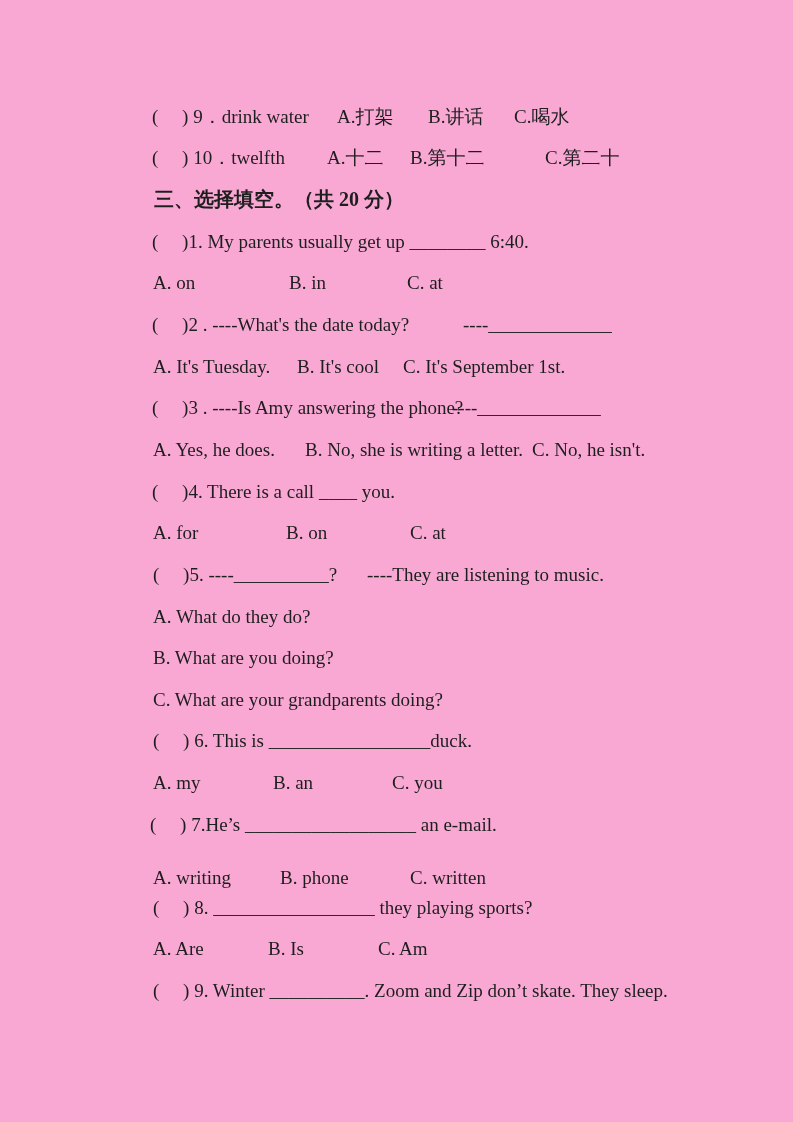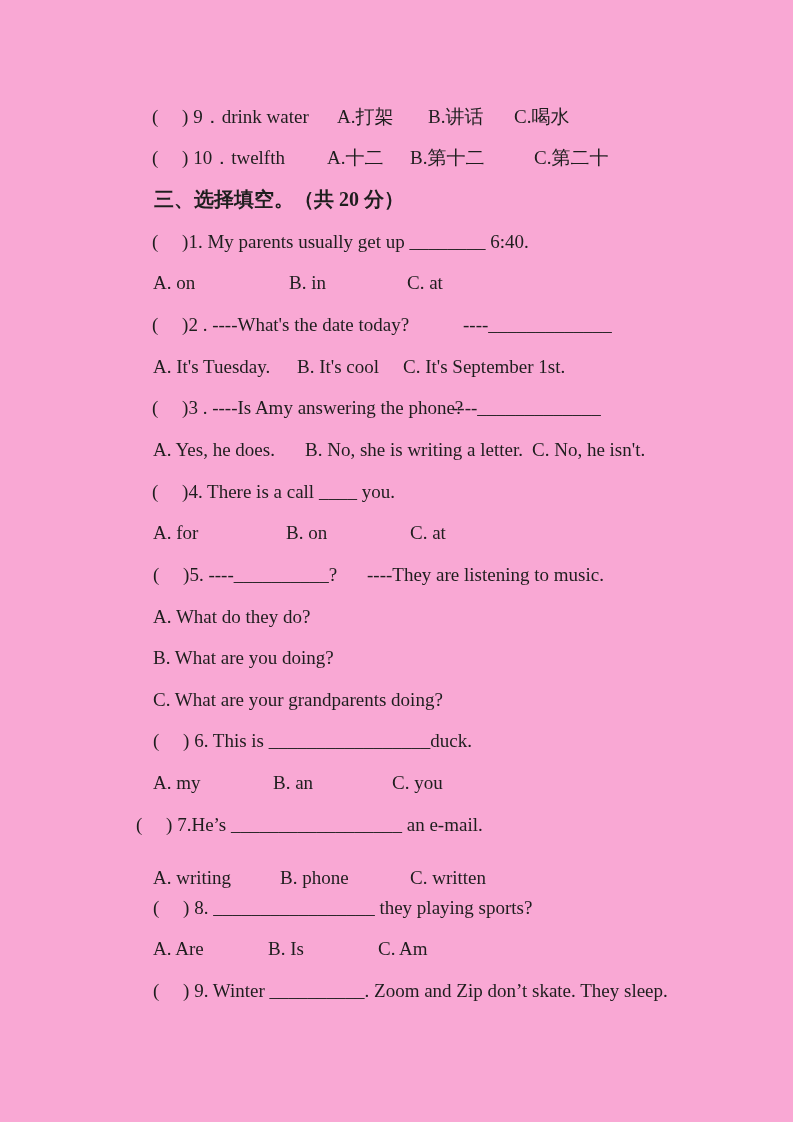--- a/index.html
+++ b/index.html
@@ -37,21 +37,21 @@
     <div class="line" style="top: 104px;">
       <span class="seg" style="left: 152px;">(     ) 9．drink water</span>
       <span class="seg" style="left: 337px;">A.打架</span>
       <span class="seg" style="left: 428px;">B.讲话</span>
       <span class="seg" style="left: 514px;">C.喝水</span>
     </div>
     <div class="line" style="top: 145px;">
       <span class="seg" style="left: 152px;">(     ) 10．twelfth</span>
       <span class="seg" style="left: 327px;">A.十二</span>
       <span class="seg" style="left: 410px;">B.第十二</span>
-      <span class="seg" style="left: 534px;">C.第二十</span>
+      <span class="seg" style="left: 545px;">C.第二十</span>
     </div>
     <div class="line bold" style="top: 186px;">
       <span class="seg" style="left: 154px;">三、选择填空。（共 20 分）</span>
     </div>
     <div class="line" style="top: 229px;">
       <span class="seg" style="left: 152px;">(     )1. My parents usually get up ________ 6:40.</span>
     </div>
     <div class="line" style="top: 270px;">
       <span class="seg" style="left: 153px;">A. on</span>
       <span class="seg" style="left: 289px;">B. in</span>
@@ -98,21 +98,21 @@
     </div>
     <div class="line" style="top: 728px;">
       <span class="seg" style="left: 153px;">(     ) 6. This is _________________duck.</span>
     </div>
     <div class="line" style="top: 770px;">
       <span class="seg" style="left: 153px;">A. my</span>
       <span class="seg" style="left: 273px;">B. an</span>
       <span class="seg" style="left: 392px;">C. you</span>
     </div>
     <div class="line" style="top: 812px;">
-      <span class="seg" style="left: 136px;">(     ) 7.He’s __________________ an e-mail.</span>
+      <span class="seg" style="left: 150px;">(     ) 7.He’s __________________ an e-mail.</span>
     </div>
     <div class="line" style="top: 817px; margin-top: 48px;">
       <span class="seg" style="left: 153px;">A. writing</span>
       <span class="seg" style="left: 280px;">B. phone</span>
       <span class="seg" style="left: 410px;">C. written</span>
     </div>
     <div class="line" style="top: 895px;">
       <span class="seg" style="left: 153px;">(     ) 8. _________________ they playing sports?</span>
     </div>
     <div class="line" style="top: 936px;">

